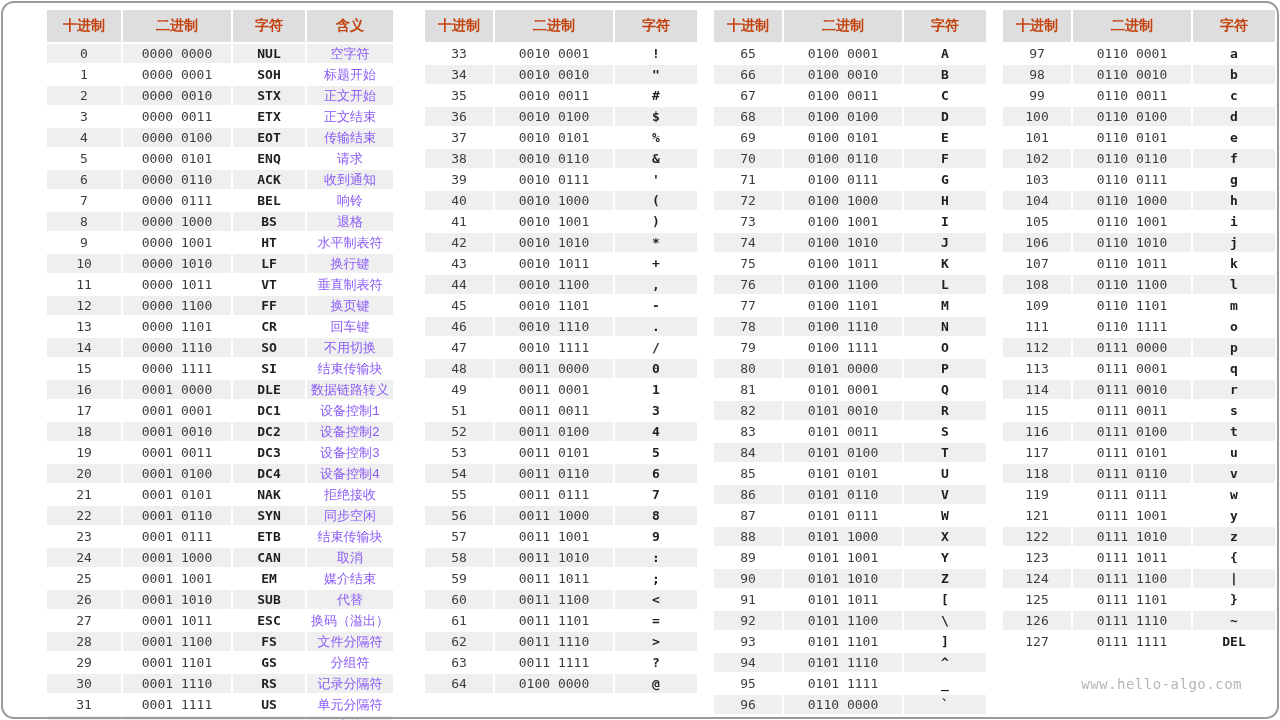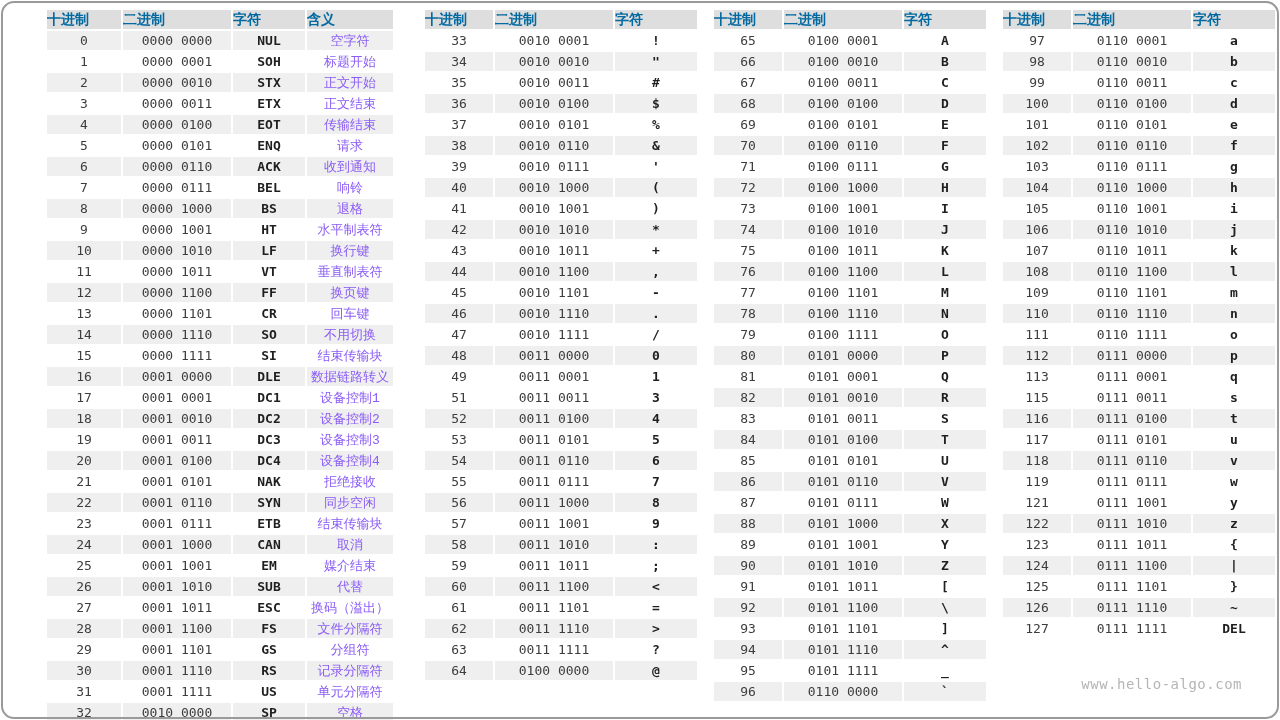--- a/index.html
+++ b/index.html
@@ -23,26 +23,26 @@
     border-collapse: separate;
     border-spacing: 2px 2px;
     table-layout: fixed;
   }
   .t1 { width: 340px; margin-right: 28px; }
   .t2, .t3 { width: 268px; margin-right: 13px; }
   .t4 { width: 268px; }
 
   th {
     background: #dedede;
-    color: #0369a1;
+    color: #c2410c;
     font-family: "Liberation Sans", sans-serif;
     font-size: 14px;
     font-weight: bold;
-    height: 19px;
-    text-align: left;
+    height: 32px;
+    text-align: center;
     vertical-align: middle;
     white-space: nowrap;
   }
   td {
     height: 19px;
     text-align: center;
     vertical-align: middle;
     color: #3d3d3d;
     font-family: "DejaVu Sans Mono", "Liberation Mono", monospace;
     font-size: 13px;
@@ -719,40 +719,40 @@
         <tr class="even">
           <td class="c-decimal">108</td>
           <td class="c-binary">0110 1100</td>
           <td class="c-char">l</td>
         </tr>
         <tr class="odd">
           <td class="c-decimal">109</td>
           <td class="c-binary">0110 1101</td>
           <td class="c-char">m</td>
         </tr>
-        <tr class="even">
-          <td class="c-decimal">110</td>
-          <td class="c-binary">0110 1110</td>
-          <td class="c-char">n</td>
-        </tr>
         <tr class="odd">
           <td class="c-decimal">111</td>
           <td class="c-binary">0110 1111</td>
           <td class="c-char">o</td>
         </tr>
         <tr class="even">
           <td class="c-decimal">112</td>
           <td class="c-binary">0111 0000</td>
           <td class="c-char">p</td>
         </tr>
         <tr class="odd">
           <td class="c-decimal">113</td>
           <td class="c-binary">0111 0001</td>
           <td class="c-char">q</td>
         </tr>
+        <tr class="even">
+          <td class="c-decimal">114</td>
+          <td class="c-binary">0111 0010</td>
+          <td class="c-char">r</td>
+        </tr>
         <tr class="odd">
           <td class="c-decimal">115</td>
           <td class="c-binary">0111 0011</td>
           <td class="c-char">s</td>
         </tr>
         <tr class="even">
           <td class="c-decimal">116</td>
           <td class="c-binary">0111 0100</td>
           <td class="c-char">t</td>
         </tr>

